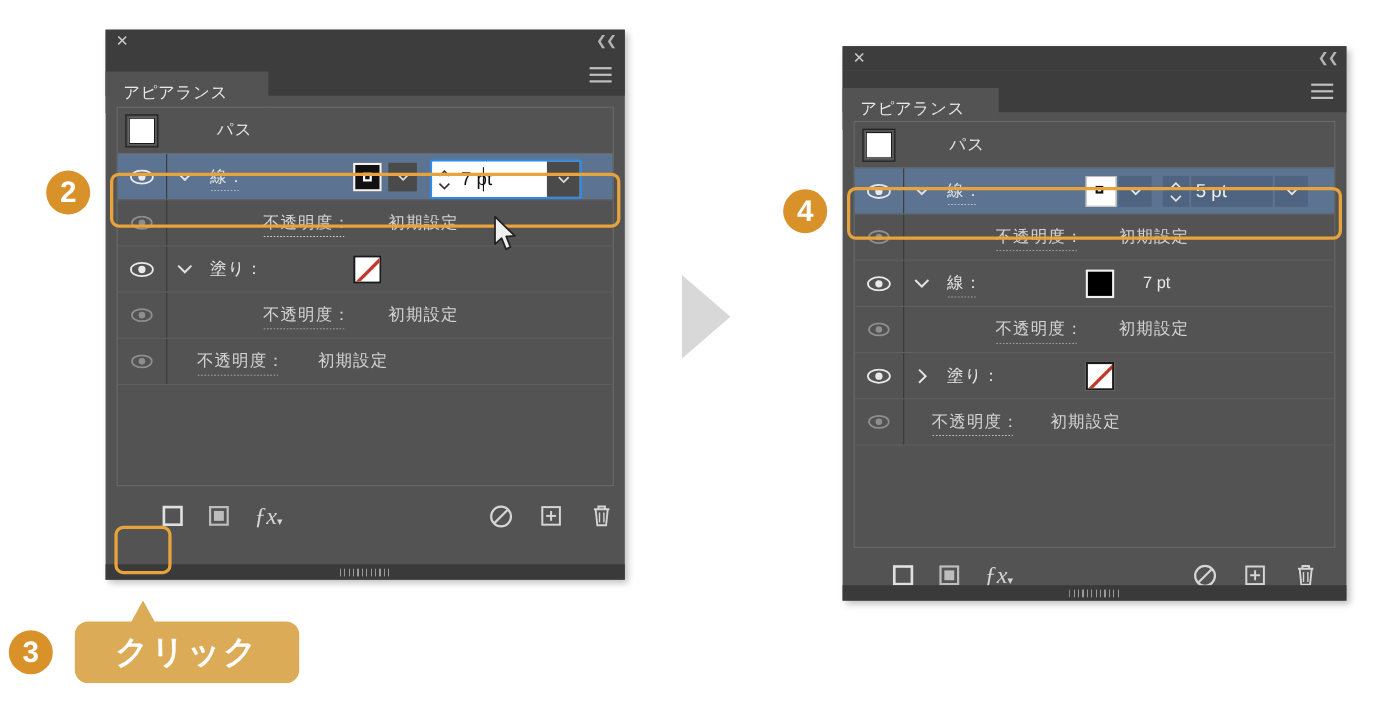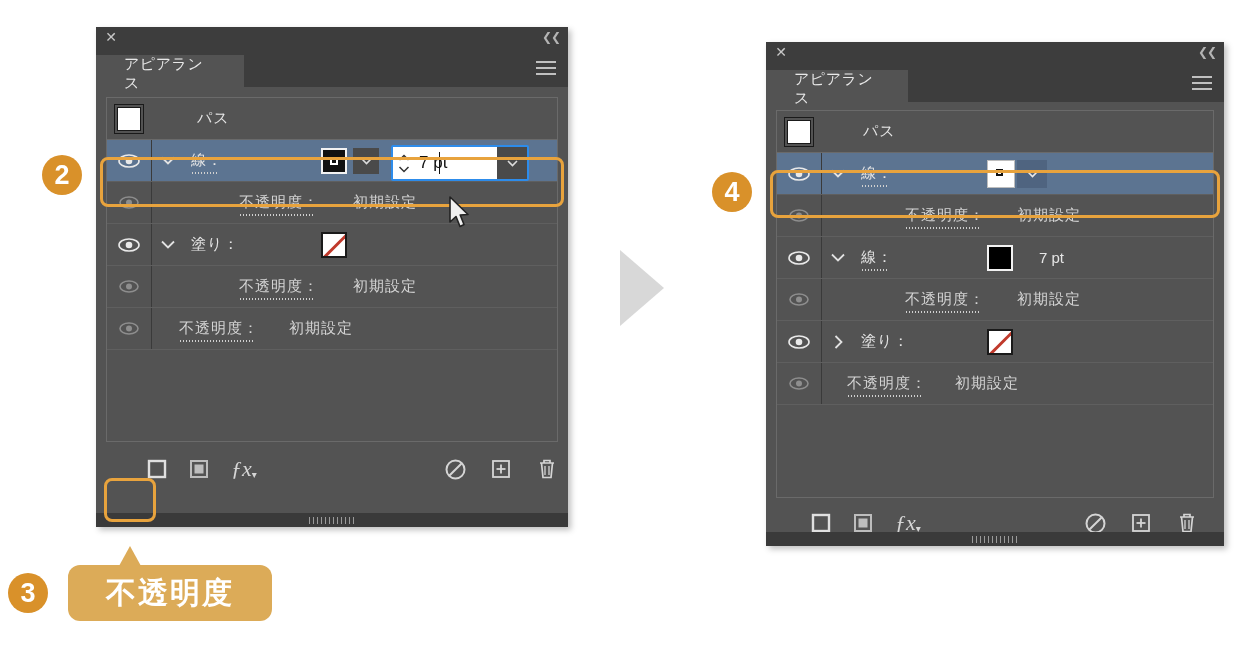--- a/index.html
+++ b/index.html
@@ -16,22 +16,22 @@
   .panel-topbar .close-x{
     position:absolute;left:8px;top:2px;width:14px;height:16px;color:#c8c8c8;
     font-size:14px;line-height:16px;text-align:center;font-weight:400;
   }
   .panel-topbar .collapse{
     position:absolute;right:8px;top:3px;color:#b4b4b4;font-size:12px;line-height:14px;
     letter-spacing:-1px;
   }
   .tabbar{height:38px;background:#3d3d3d;position:relative;}
   .tab{
-    position:absolute;left:0;top:6px;height:38px;background:#535353;
-    display:flex;align-items:center;padding:0 28px;box-sizing:border-box;
+    position:absolute;left:0;top:16px;height:38px;background:#535353;
+    display:flex;align-items:center;padding:0 16px;box-sizing:border-box;
   }
   .tab-label{color:#e8e8e8;font-size:15px;letter-spacing:.5px;}
   .hamburger{position:absolute;right:12px;top:12px;width:20px;height:14px;}
   .hamburger i{display:block;height:2px;background:#c0c0c0;margin-bottom:4px;}
 
   .list{position:absolute;left:10px;right:10px;border:1px solid #6a6a6a;box-sizing:border-box;background:#535353;}
   .row{position:relative;height:42px;border-bottom:1px solid #5f5f5f;box-sizing:border-box;display:flex;align-items:center;}
   .row.sel{background:#5c7491;}
   .row.blank{border-bottom:none;}
   .row-head{height:42px;border-bottom:1px solid #6a6a6a;display:flex;align-items:center;box-sizing:border-box;}
@@ -261,21 +261,21 @@
 
     <div class="scrollzone" style="bottom:0;">
       <div class="grip"></div>
     </div>
   </div>
 
   <div class="hl" style="left:100px;top:157px;width:464px;height:50px;"></div>
   <div class="badge" style="left:42px;top:155px;width:40px;height:40px;">2</div>
 
   <div class="hl" style="left:104px;top:478px;width:52px;height:44px;"></div>
-  <div class="callout" style="left:68px;top:565px;width:204px;height:56px;">不透明度</div>
+  <div class="callout" style="left:68px;top:565px;width:204px;height:56px;">クリック</div>
   <div class="callout-tail" style="left:119px;top:546px;"></div>
   <div class="badge" style="left:8px;top:573px;width:40px;height:40px;">3</div>
 
   <div class="arrow-big" style="left:620px;top:250px;"></div>
 
   <div class="panel" id="rightPanel" style="left:766px;top:42px;width:458px;height:504px;">
 
     <div class="panel-topbar">
       <div class="close-x">✕</div>
       <div class="collapse">❮❮</div>
@@ -316,20 +316,38 @@
         </div>
         <span class="lbl dotted" style="margin-left:6px;">線：</span>
 
         <span class="swatch sw-whitemini" style="position:absolute;left:210px;top:7px;width:28px;height:28px;"></span>
         <span class="dd" style="position:absolute;left:240px;top:7px;width:30px;height:28px;background:#4f6480;">
           <svg width="11" height="7" viewBox="0 0 11 7">
               <path d="M1 1 L5.5 5.5 L10 1" fill="none" stroke="#e8e8e8" stroke-width="1.6"></path>
             </svg>
         </span>
 
+        <div class="numbox" style="position:absolute;left:280px;top:7px;height:28px;">
+          <span class="stepper" style="width:24px;background:#4f6480;">
+            <svg width="12" height="8" viewBox="0 0 12 8">
+                <path d="M1.5 6 L6 1.5 L10.5 6" fill="none" stroke="#e8e8e8" stroke-width="1.5"></path>
+              </svg>
+            <svg width="12" height="8" viewBox="0 0 12 8" style="margin-top:3px;">
+                <path d="M1.5 2 L6 6.5 L10.5 2" fill="none" stroke="#e8e8e8" stroke-width="1.5"></path>
+              </svg>
+          </span>
+          <span class="numfield flat" style="width:66px;background:#4f6480;margin-left:2px;">
+            <span>5 pt</span>
+          </span>
+          <span class="dd" style="width:30px;background:#4f6480;margin-left:2px;">
+            <svg width="11" height="7" viewBox="0 0 11 7">
+                <path d="M1 1 L5.5 5.5 L10 1" fill="none" stroke="#e8e8e8" stroke-width="1.6"></path>
+              </svg>
+          </span>
+        </div>
       </div>
 
       <div class="row">
         <div class="divline"></div>
         <div class="eye">
           <svg width="20" height="13" viewBox="0 0 20 13">
               <ellipse cx="10" cy="6.5" rx="9" ry="5.5" fill="none" stroke="#8e8e8e" stroke-width="1.6"></ellipse>
               <circle cx="10" cy="6.5" r="3" fill="#8e8e8e"></circle>
             </svg>
         </div>

